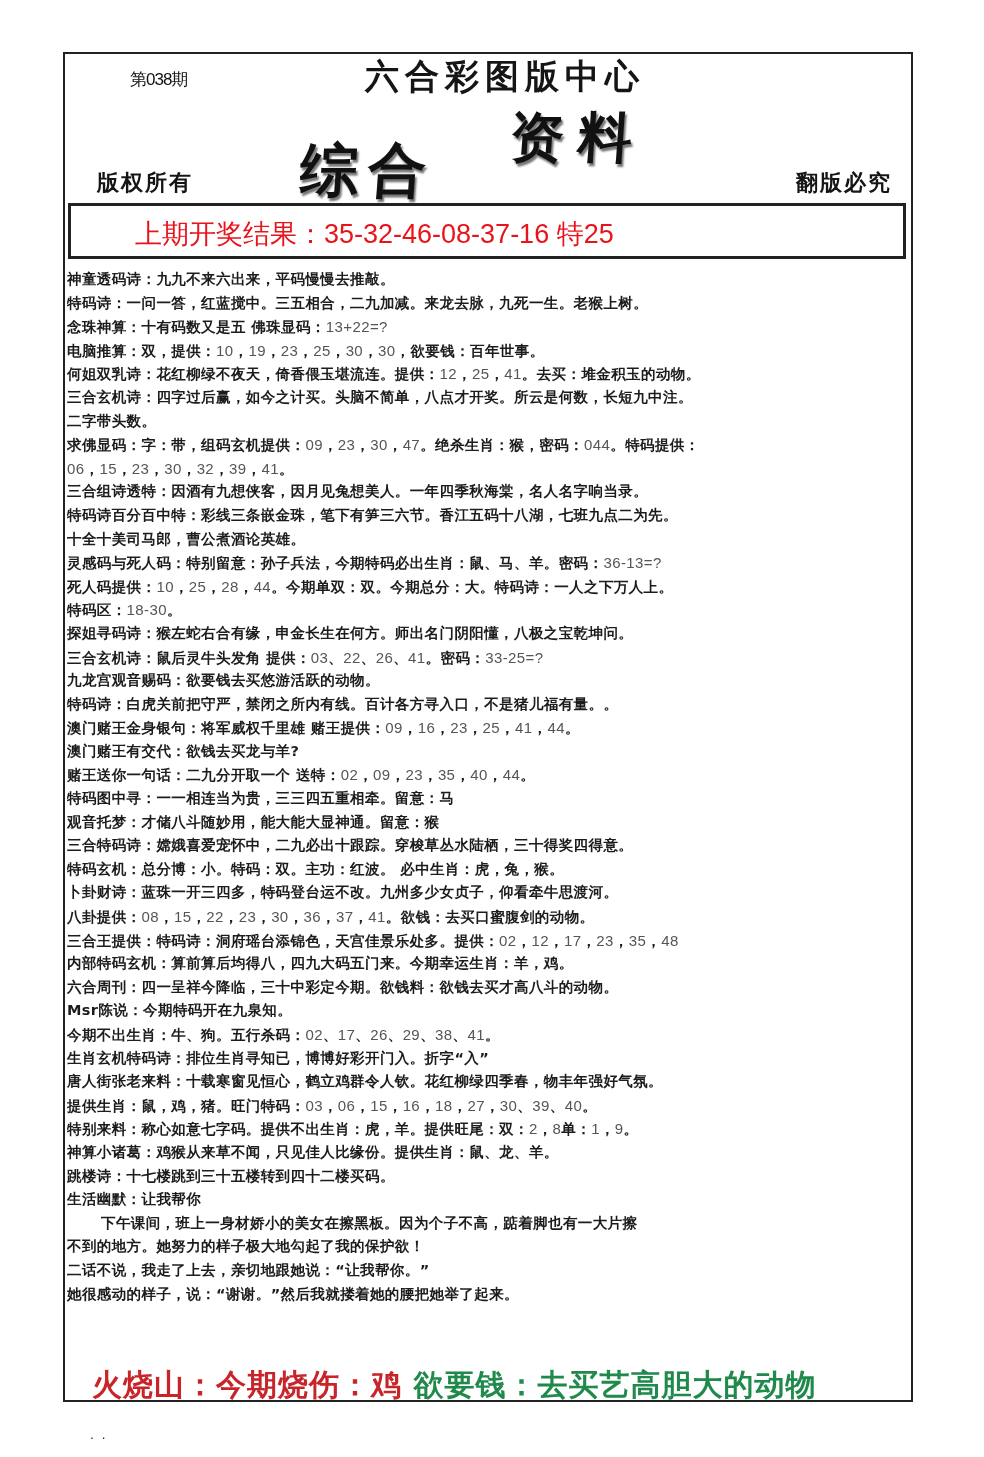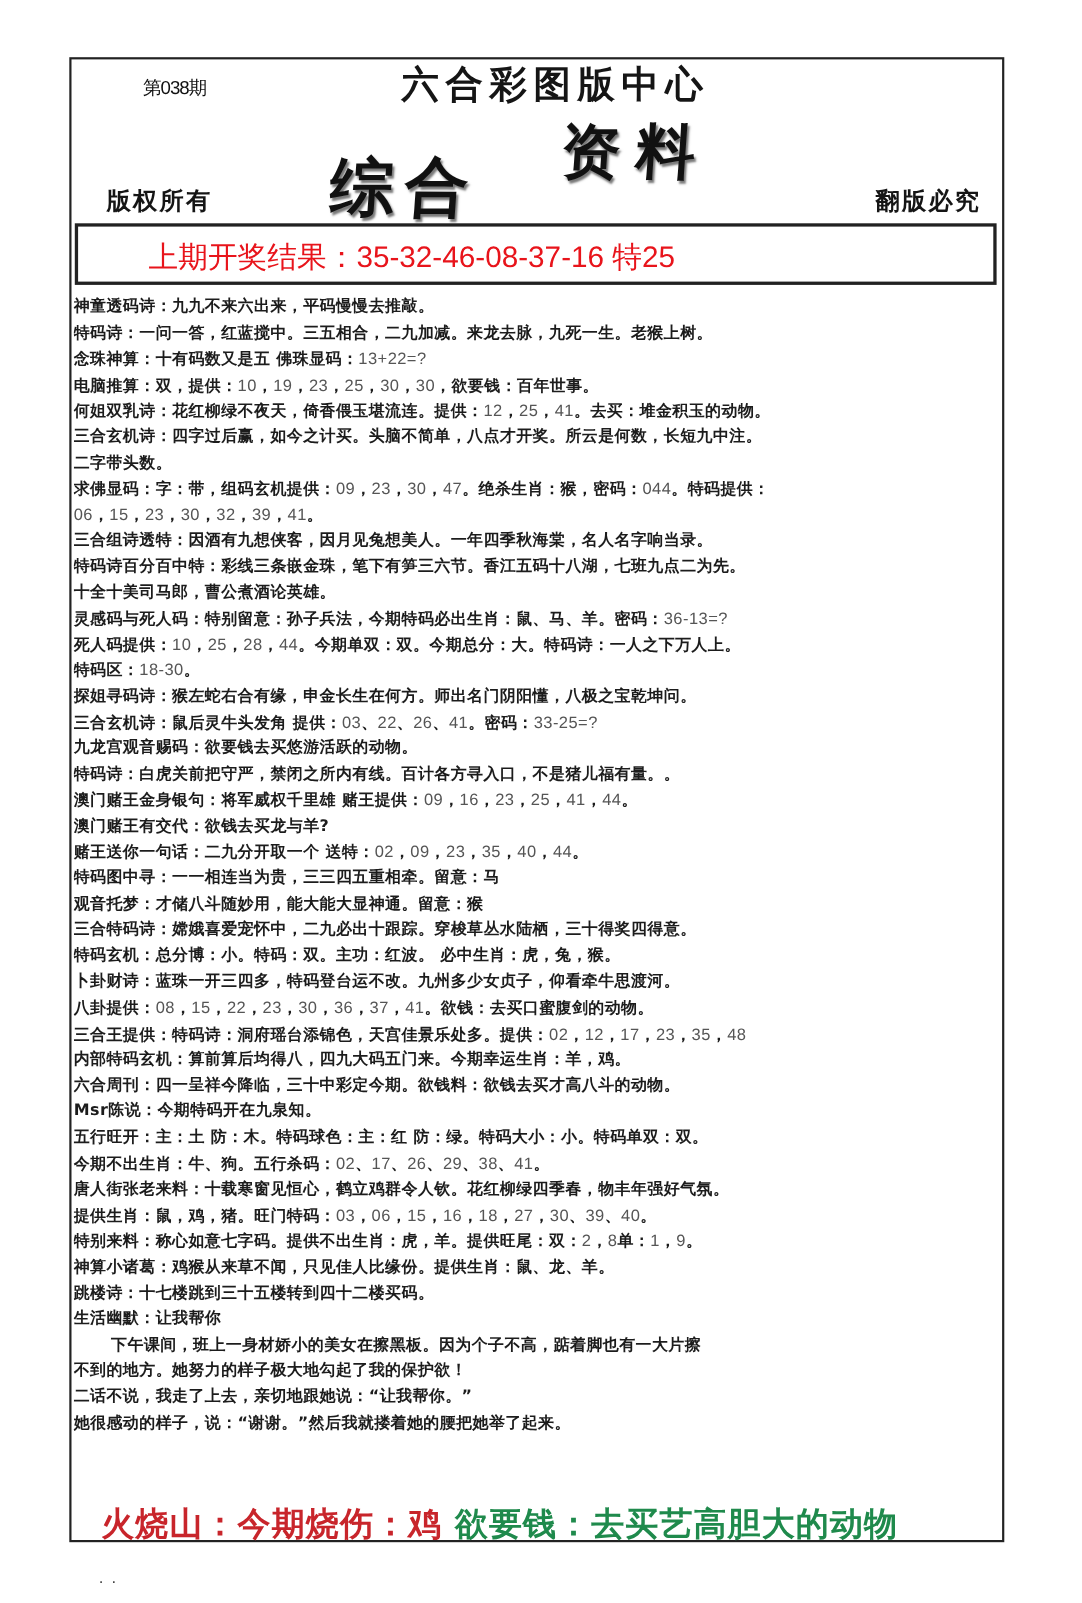--- a/index.html
+++ b/index.html
@@ -75,22 +75,22 @@
     <div class="line">特码图中寻：一一相连当为贵，三三四五重相牵。留意：马</div>
     <div class="line">观音托梦：才储八斗随妙用，能大能大显神通。留意：猴</div>
     <div class="line">三合特码诗：嫦娥喜爱宠怀中，二九必出十跟踪。穿梭草丛水陆栖，三十得奖四得意。</div>
     <div class="line">特码玄机：总分博：小。特码：双。主功：红波。 必中生肖：虎，兔，猴。</div>
     <div class="line">卜卦财诗：蓝珠一开三四多，特码登台运不改。九州多少女贞子，仰看牵牛思渡河。</div>
     <div class="line">八卦提供：<span class="num">08</span>，<span class="num">15</span>，<span class="num">22</span>，<span class="num">23</span>，<span class="num">30</span>，<span class="num">36</span>，<span class="num">37</span>，<span class="num">41</span>。欲钱：去买口蜜腹剑的动物。</div>
     <div class="line">三合王提供：特码诗：洞府瑶台添锦色，天宫佳景乐处多。提供：<span class="num">02</span>，<span class="num">12</span>，<span class="num">17</span>，<span class="num">23</span>，<span class="num">35</span>，<span class="num">48</span></div>
     <div class="line">内部特码玄机：算前算后均得八，四九大码五门来。今期幸运生肖：羊，鸡。</div>
     <div class="line">六合周刊：四一呈祥今降临，三十中彩定今期。欲钱料：欲钱去买才高八斗的动物。</div>
     <div class="line">Msr陈说：今期特码开在九泉知。</div>
-    <div class="line">五行旺开：主：土 防：木。特码球色：主：红 防：绿。特码大小：小。特码单双：双。</div>
     <div class="line">今期不出生肖：牛、狗。五行杀码：<span class="num">02</span>、<span class="num">17</span>、<span class="num">26</span>、<span class="num">29</span>、<span class="num">38</span>、<span class="num">41</span>。</div>
+    <div class="line">生肖玄机特码诗：排位生肖寻知已，博博好彩开门入。折字“入”</div>
     <div class="line">唐人街张老来料：十载寒窗见恒心，鹤立鸡群令人钦。花红柳绿四季春，物丰年强好气氛。</div>
     <div class="line">提供生肖：鼠，鸡，猪。旺门特码：<span class="num">03</span>，<span class="num">06</span>，<span class="num">15</span>，<span class="num">16</span>，<span class="num">18</span>，<span class="num">27</span>，<span class="num">30</span>、<span class="num">39</span>、<span class="num">40</span>。</div>
     <div class="line">特别来料：称心如意七字码。提供不出生肖：虎，羊。提供旺尾：双：<span class="num">2</span>，<span class="num">8</span>单：<span class="num">1</span>，<span class="num">9</span>。</div>
     <div class="line">神算小诸葛：鸡猴从来草不闻，只见佳人比缘份。提供生肖：鼠、龙、羊。</div>
     <div class="line">跳楼诗：十七楼跳到三十五楼转到四十二楼买码。</div>
     <div class="line">生活幽默：让我帮你</div>
     <div class="line indent">下午课间，班上一身材娇小的美女在擦黑板。因为个子不高，踮着脚也有一大片擦</div>
     <div class="line">不到的地方。她努力的样子极大地勾起了我的保护欲！</div>
     <div class="line">二话不说，我走了上去，亲切地跟她说：“让我帮你。”</div>
     <div class="line">她很感动的样子，说：“谢谢。”然后我就搂着她的腰把她举了起来。</div>

